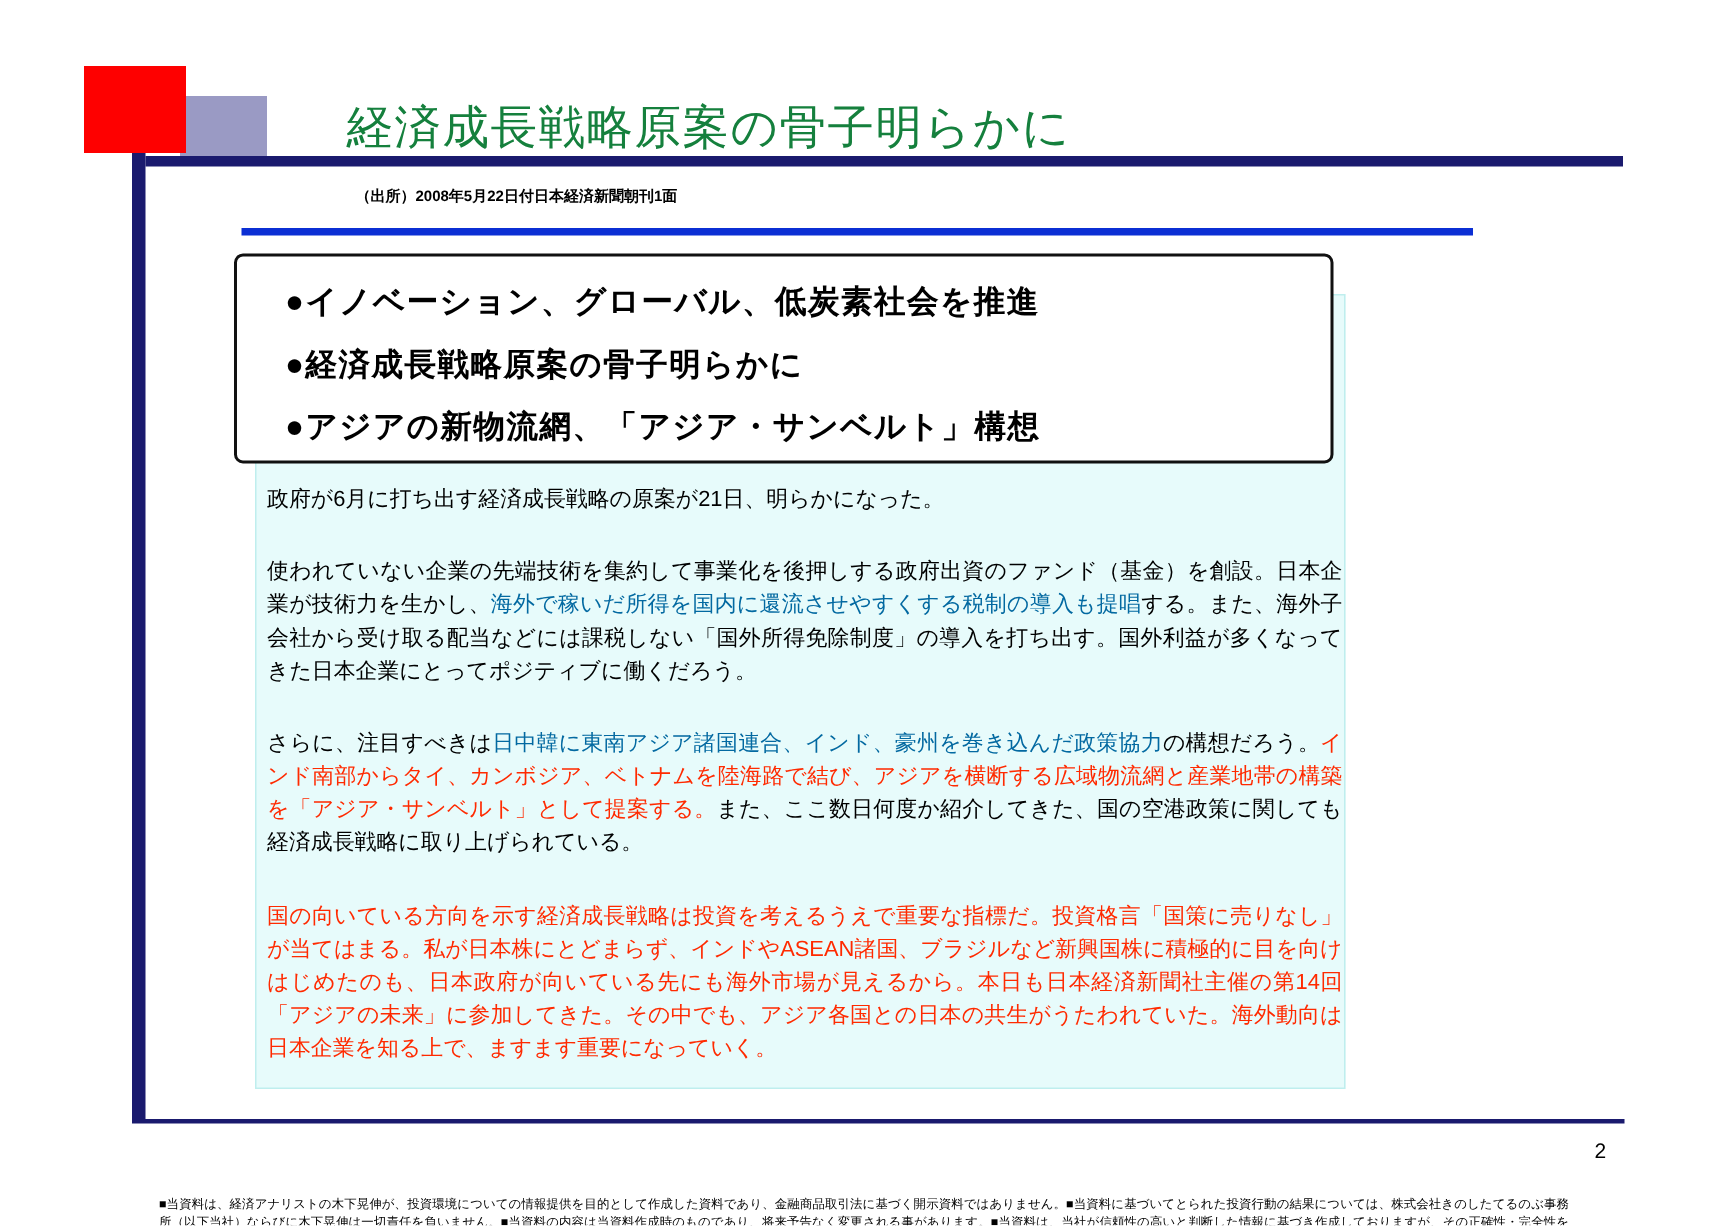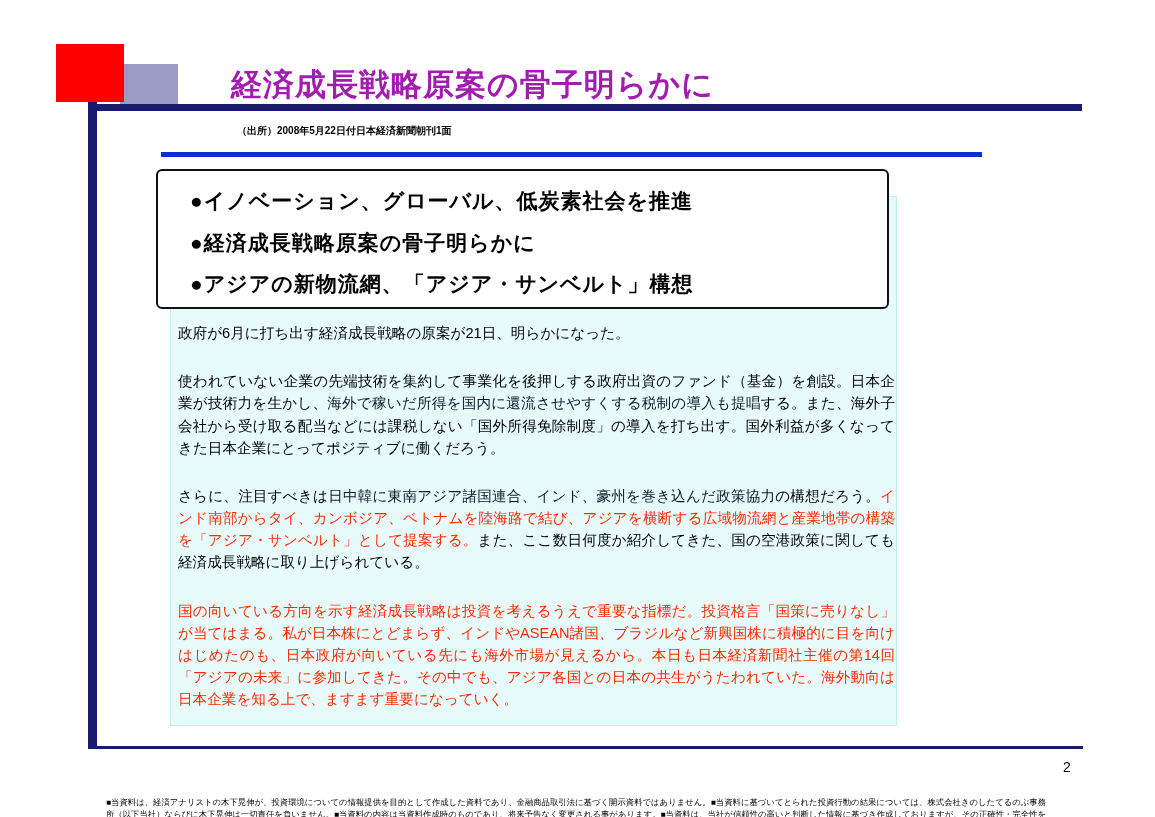--- a/index.html
+++ b/index.html
@@ -51,22 +51,22 @@
     width: 68px;
     height: 58px;
     background: #fe0000;
     z-index: 3;
   }
   .title-text {
     position: absolute;
     left: 134px;
     top: 18px;
     font-size: 31px;
-    font-weight: bold;
-    color: #a21caf;
+    font-weight: normal;
+    color: #15803d;
     letter-spacing: 1px;
     white-space: nowrap;
   }
   .title-rule {
     position: absolute;
     left: 97px;
     top: 104px;
     width: 985px;
     height: 7px;
     background: #1a1a6e;
@@ -133,21 +133,21 @@
     width: 717px;
   }
   .para {
     font-size: 14.6px;
     line-height: 1.52;
     color: #000000;
     margin: 0 0 26px 0;
     text-align: justify;
   }
   .para.p-last { color: #ff2a00; margin-bottom: 0; }
-  .hl-blue { color: #0f172a; }
+  .hl-blue { color: #0369a1; }
   .hl-red { color: #ff2a00; }
 
   
   .footer-rule {
     position: absolute;
     left: 88px;
     top: 746px;
     width: 995px;
     height: 3px;
     background: #1a1a6e;

